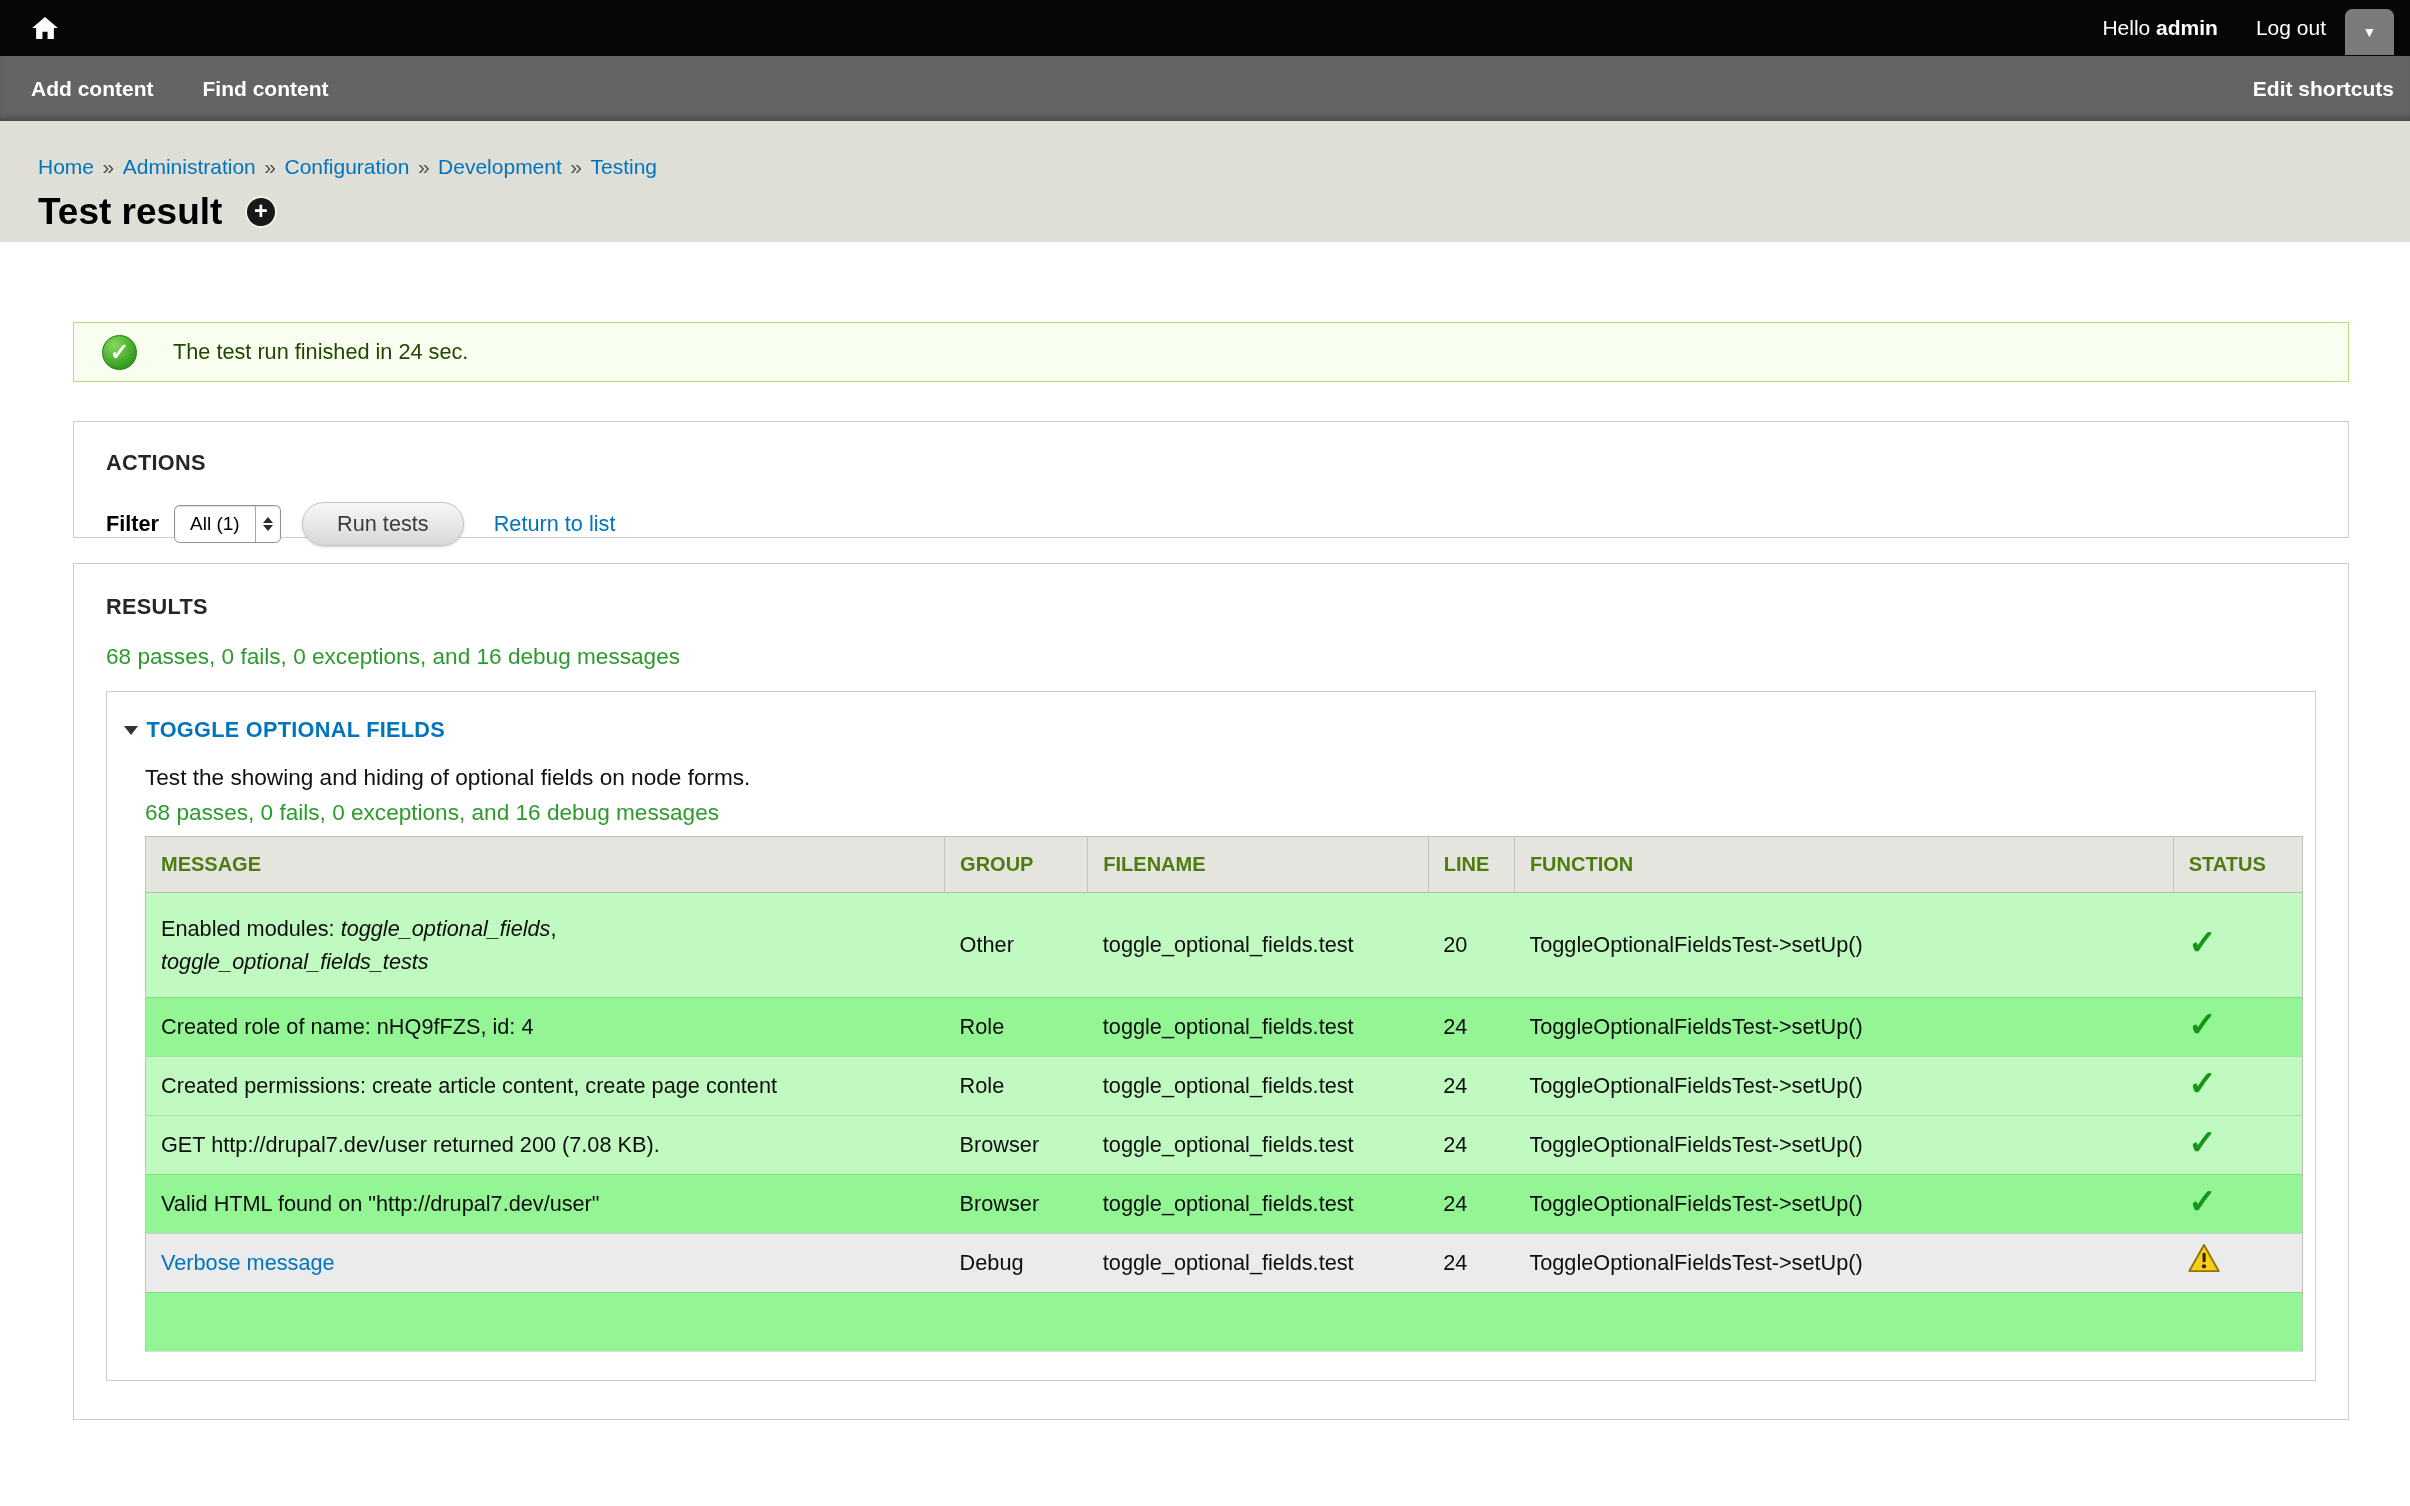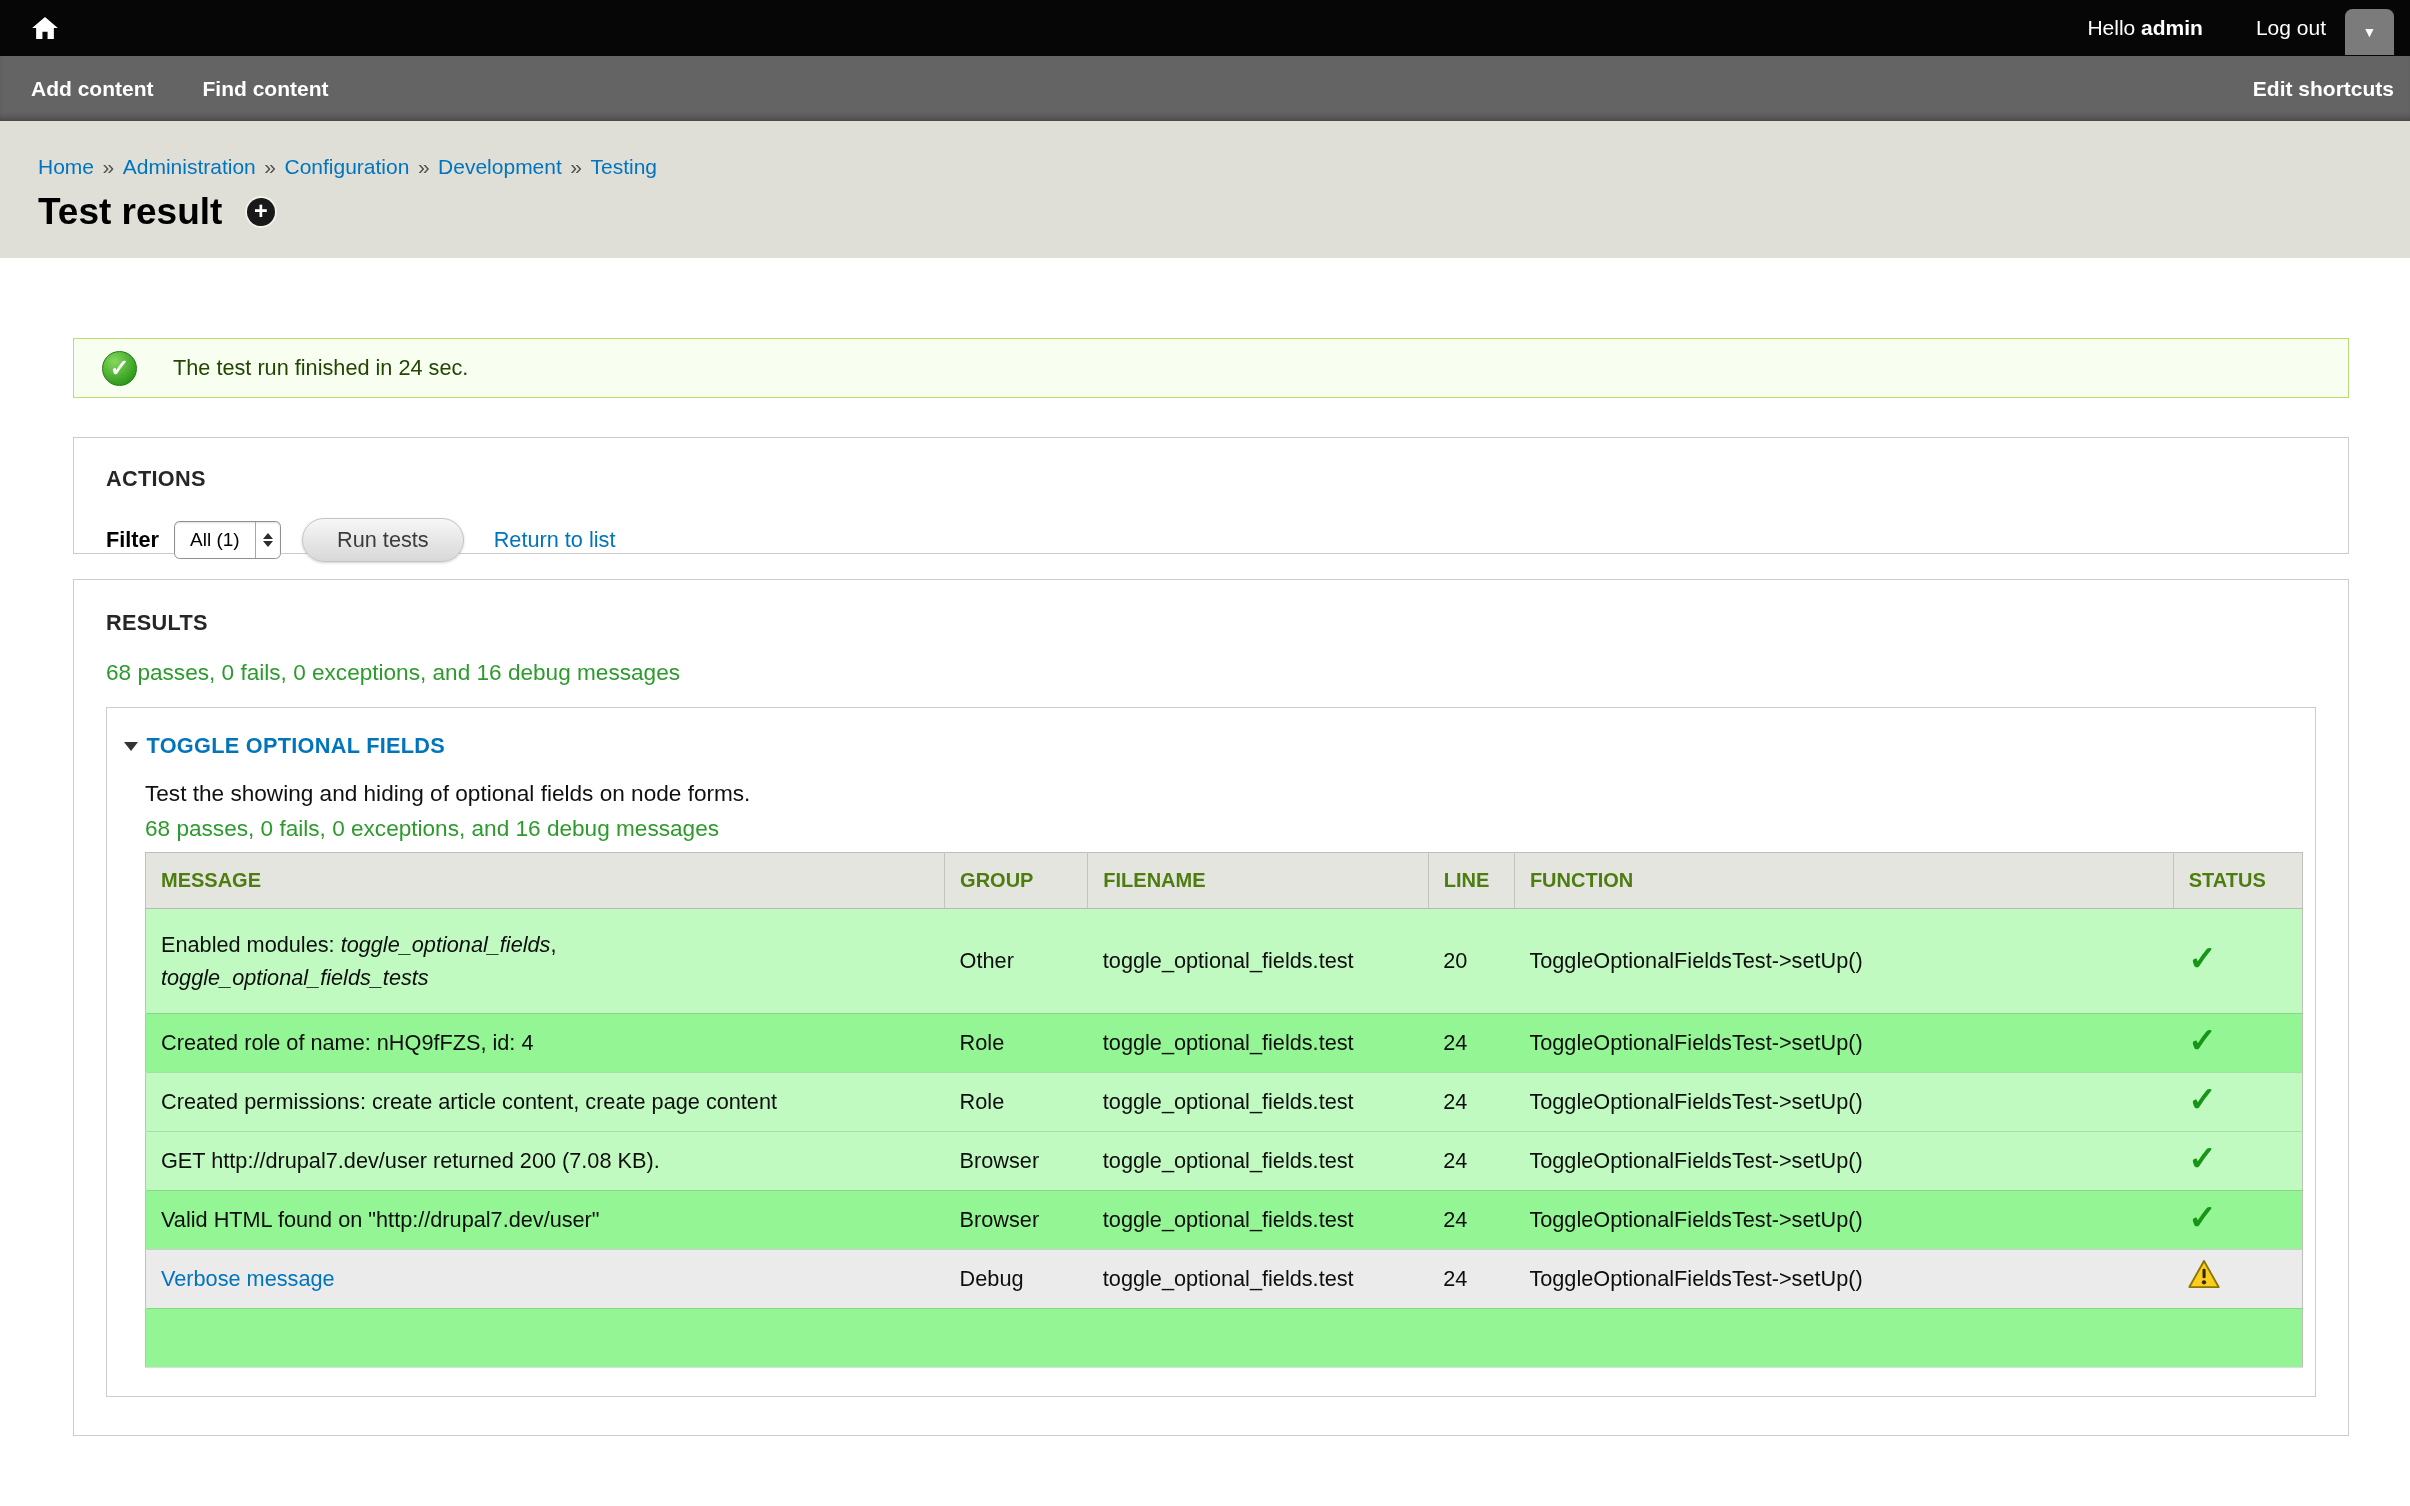--- a/index.html
+++ b/index.html
@@ -18,21 +18,21 @@
   .home-icon { width: 28px; height: 28px; margin-right: 26px; display: flex; align-items: center; }
   .tb-menu { display: flex; align-items: center; gap: 13px; }
   .tb-item {
     color: #fff; font-size: 21px; font-weight: bold; text-decoration: none;
     padding: 7.5px 21px; border-radius: 22.6px; white-space: nowrap; cursor: pointer;
   }
   .tb-item.active {
     background: linear-gradient(#b9b9b9, #868686);
     text-shadow: 0 0.9px 1.9px rgba(0,0,0,.45);
   }
-  .tb-right { margin-left: auto; display: flex; align-items: center; gap: 53px; }
+  .tb-right { margin-left: auto; display: flex; align-items: center; gap: 38px; }
   .greeting { color: #fff; font-size: 21px; }
   .greeting b { font-weight: bold; }
   .logout { color: #fff; font-size: 21px; text-decoration: none; cursor: pointer; }
   .drawer-toggle {
     position: absolute; right: 17px; top: 9.4px; width: 49px; height: 46px;
     background: #7b7b7b; border-radius: 7.5px 7.5px 0 0;
     display: flex; align-items: center; justify-content: center; cursor: pointer;
   }
   .drawer-toggle .chev { color: #fff; font-size: 14px; line-height: 1; }
 
@@ -41,21 +41,21 @@
     height: 65px; background: #646464; display: flex; align-items: center;
     padding: 0 17px 0 31px;
     box-shadow: inset 0 -6.6px 8.5px -5.6px rgba(0,0,0,.45);
     position: relative; z-index: 4;
   }
   .sc-items { display: flex; align-items: center; gap: 49px; }
   .sc-item { color: #fff; font-size: 21px; font-weight: bold; text-decoration: none; cursor: pointer; white-space: nowrap; }
   .sc-edit { margin-left: auto; color: #fff; font-size: 21px; font-weight: bold; text-decoration: none; cursor: pointer; }
 
   
-  .page-header { background: #e0dfd7; height: 137px; padding: 34px 38px 0 38px; }
+  .page-header { background: #e0dfd7; height: 121px; padding: 34px 38px 0 38px; }
   .breadcrumb { font-size: 21px; color: #3f3f37; }
   .breadcrumb a { color: #0074bd; text-decoration: none; cursor: pointer; }
   .crumb-sep { margin: 0 8.5px; color: #50504a; }
   .page-title {
     margin: 13px 0 0; font-size: 37px; font-weight: bold; color: #000;
     display: flex; align-items: center; gap: 24.5px; line-height: 1.1;
   }
   .add-shortcut-icon {
     width: 28px; height: 28px; border-radius: 50%; background: #191919; color: #fff;
     display: flex; align-items: center; justify-content: center;

